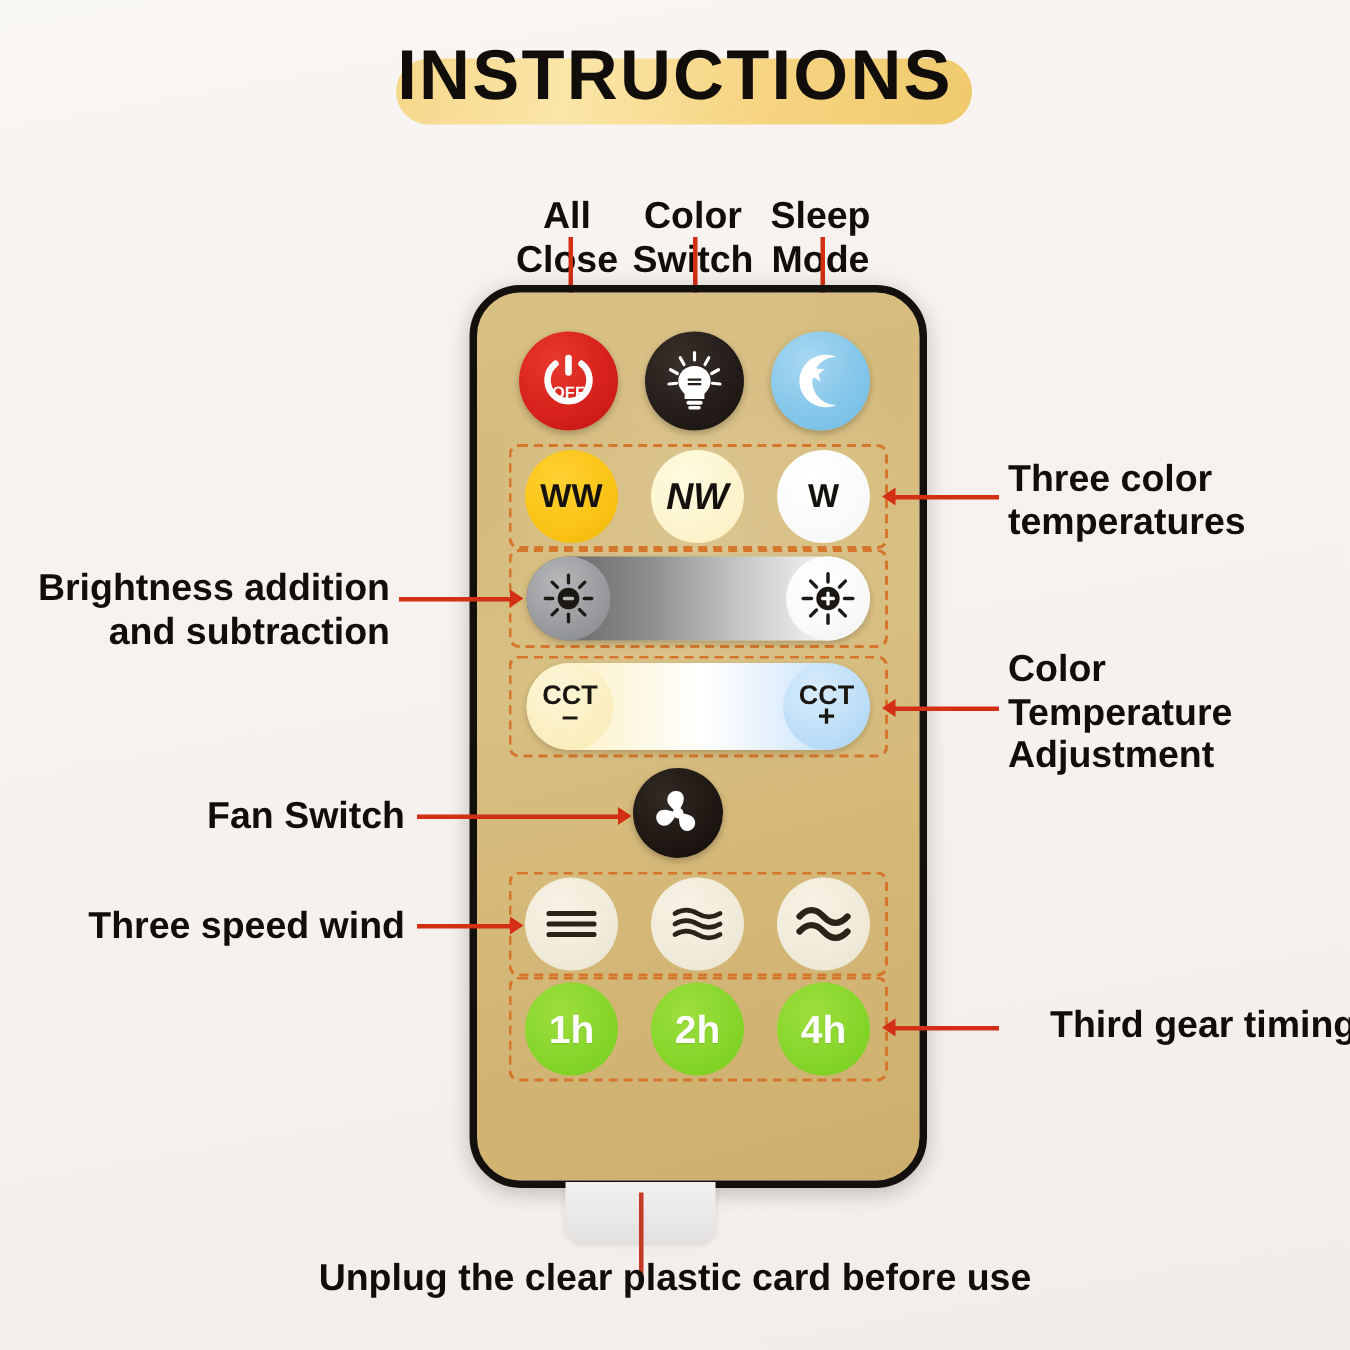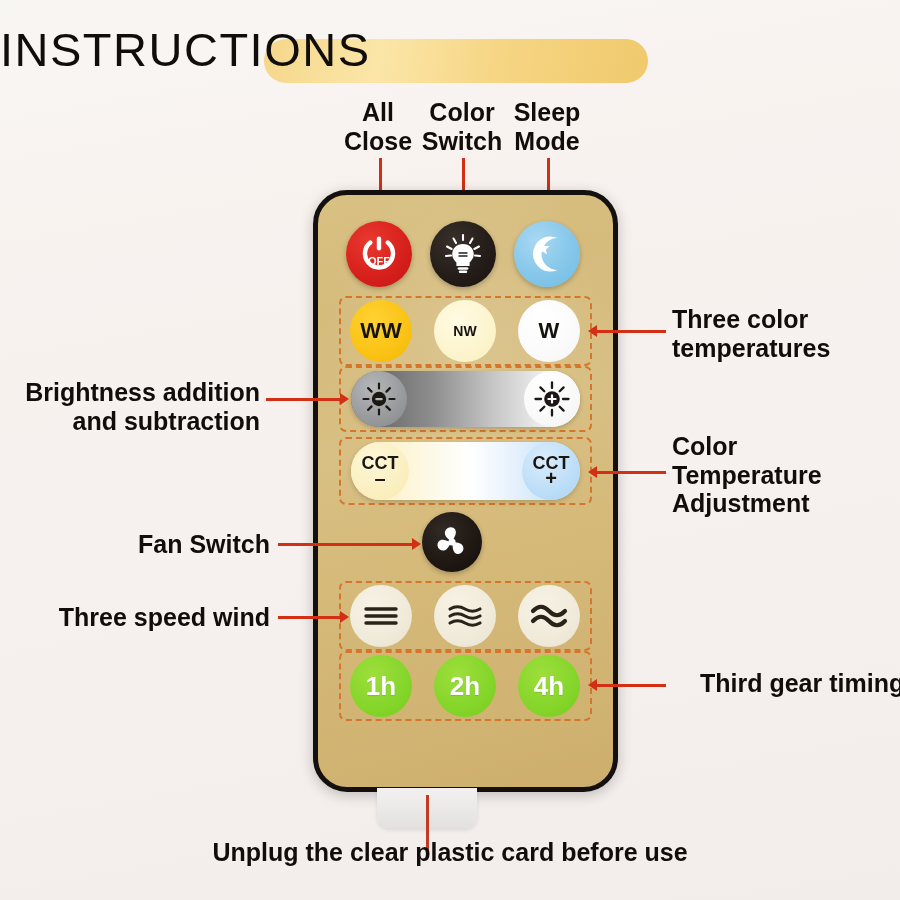--- a/index.html
+++ b/index.html
@@ -21,22 +21,23 @@
   #title-banner {
     position: absolute;
     left: 264px; top: 31px;
     width: 384px; height: 44px;
     border-radius: 22px;
     background: linear-gradient(100deg, #f5d78a 0%, #fbe6a8 30%, #f6d583 62%, #f0c96c 100%);
   }
   #title-text {
     position: absolute;
     left: 0; top: 14px; width: 900px;
+    text-align: center;
     font-size: 47px;
-    font-weight: normal;
+    font-weight: bold;
     letter-spacing: 1.5px;
     color: #100d0b;
     font-family: "Liberation Sans", sans-serif;
   }
 
   
   #remote {
     position: absolute;
     left: 313px; top: 190px;
     width: 305px; height: 602px;
@@ -96,21 +97,21 @@
     background: radial-gradient(circle at 36% 30%, #a8d8f2 0%, #85c7ea 55%, #6fbce4 100%);
     box-shadow: 0 2px 5px rgba(0,0,0,0.25);
   }
 
   
   .btn-ww { width: 62px; height: 62px;
     background: radial-gradient(circle at 38% 32%, #ffd233 0%, #fbc417 55%, #f0b806 100%);
     color: #15120e; font-size: 22px; }
   .btn-nw { width: 62px; height: 62px;
     background: radial-gradient(circle at 38% 32%, #fffbe2 0%, #fdf5cf 55%, #f8eec0 100%);
-    color: #15120e; font-size: 14px; }
+    color: #15120e; font-size: 25px; font-style: italic; }
   .btn-w  { width: 62px; height: 62px;
     background: radial-gradient(circle at 38% 32%, #ffffff 0%, #fbfbfb 55%, #f3f3f3 100%);
     color: #15120e; font-size: 22px; }
 
   
   #bright-pill {
     position: absolute;
     left: 351px; top: 371px;
     width: 229px; height: 56px;
     border-radius: 28px;
@@ -176,21 +177,21 @@
   .label {
     position: absolute;
     color: #100d0b;
     font-size: 25px;
     font-weight: bold;
     line-height: 1.14;
     white-space: pre-line;
   }
   .label.right-al { text-align: right; }
   .label.left-al  { text-align: left; }
-  .label.center-al{ text-align: center; }
+  .label.center-al{ text-align: center; margin-top: 32px; }
 
   
   .lead-h { position: absolute; height: 3px; background: #d32f14; }
   .lead-v { position: absolute; width: 3px; background: #d32f14; }
 
   .arrow-down {
     position: absolute;
     width: 0; height: 0;
     border-left: 6px solid transparent;
     border-right: 6px solid transparent;

